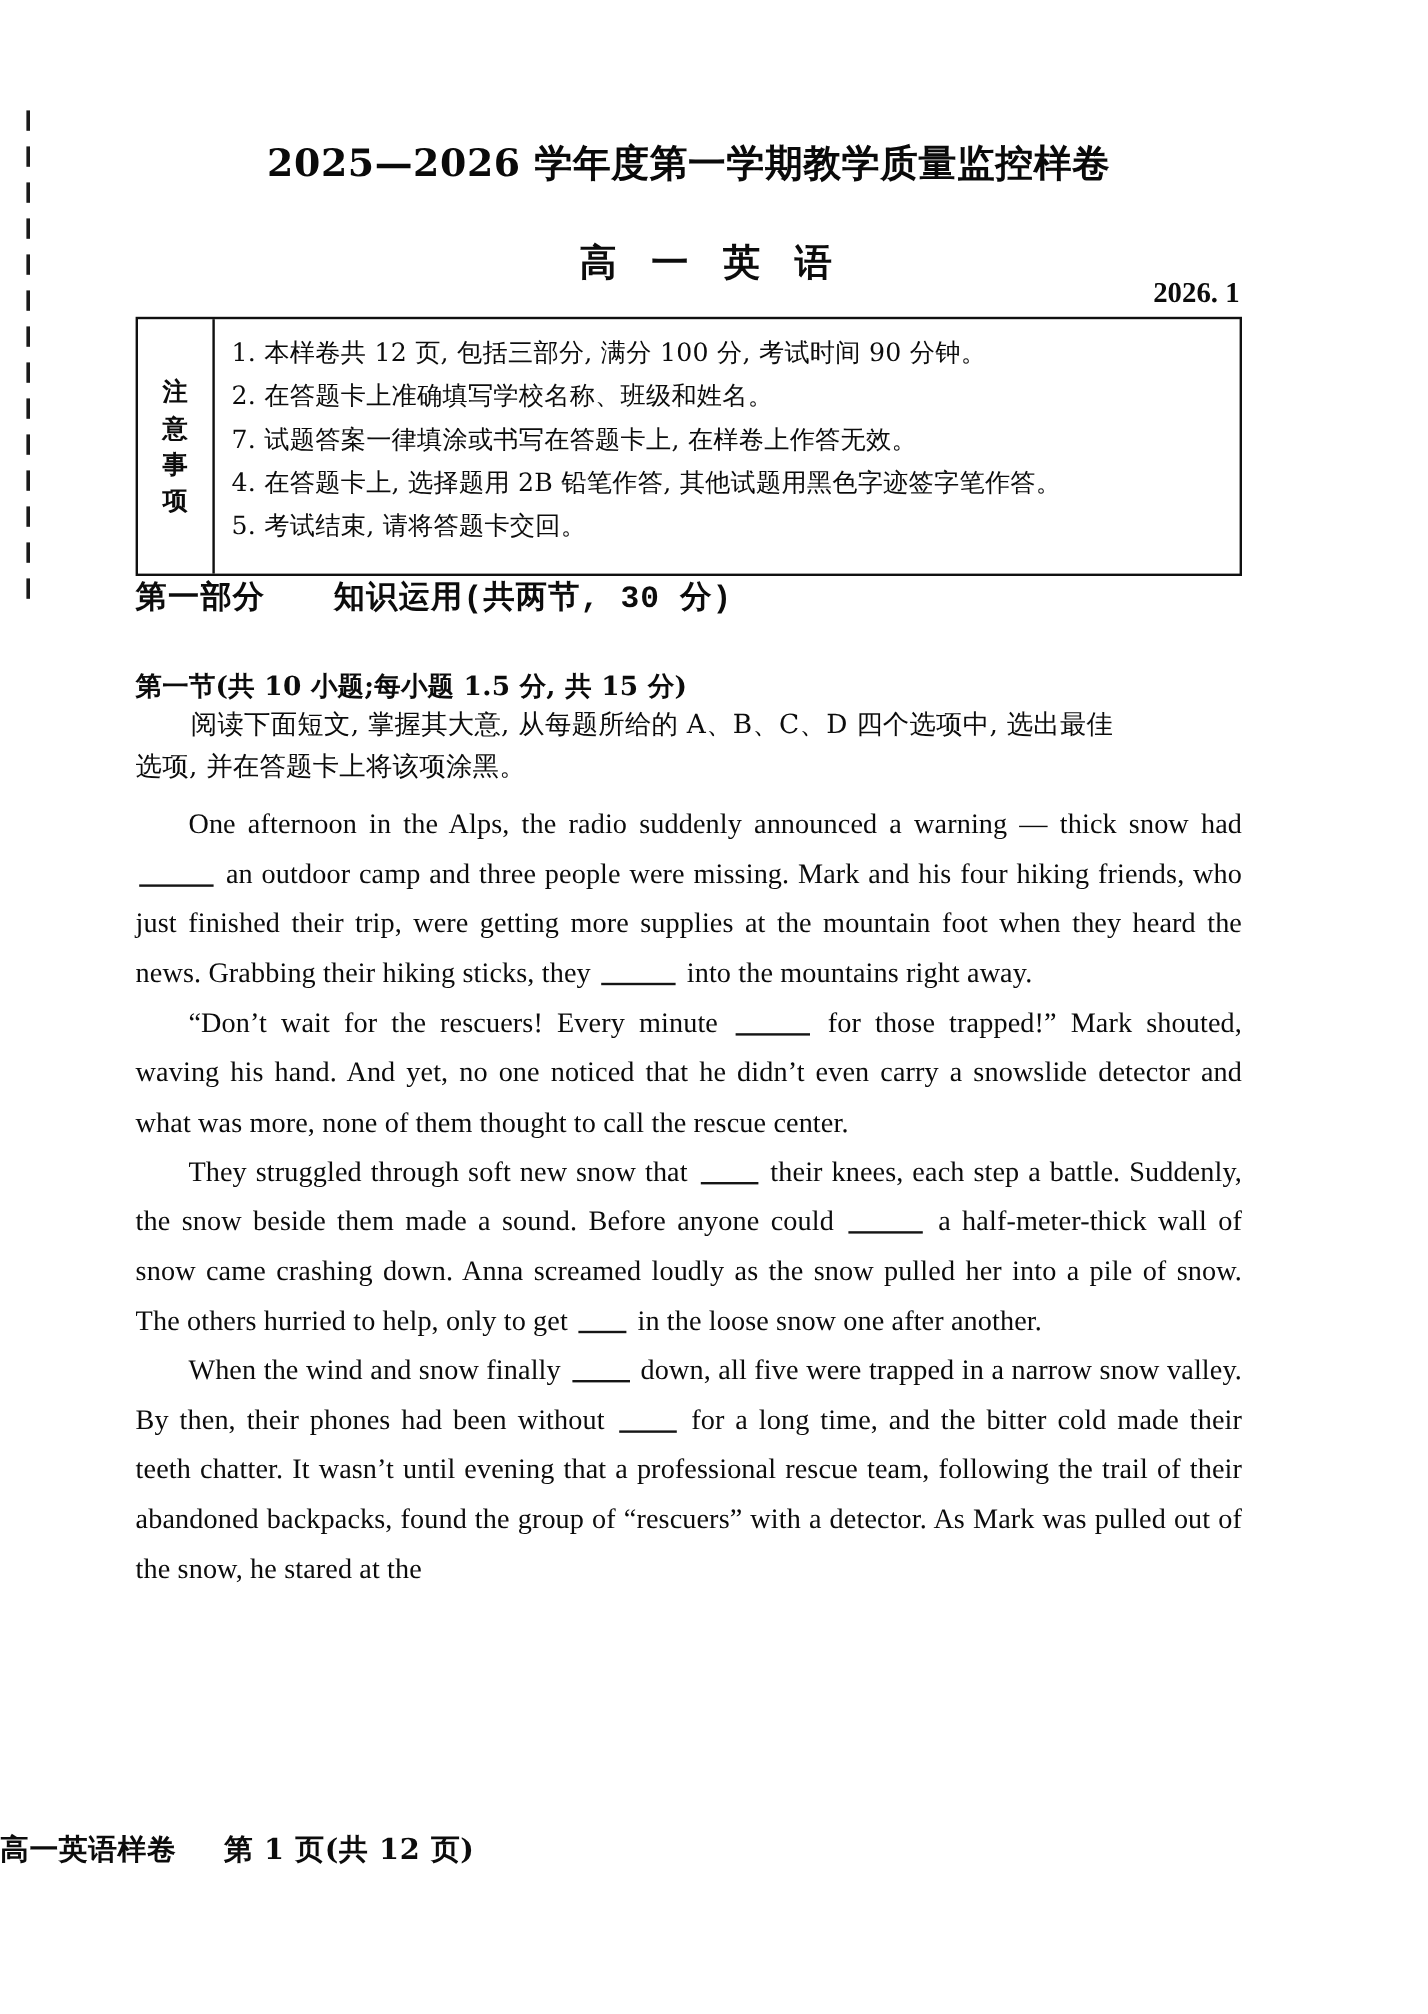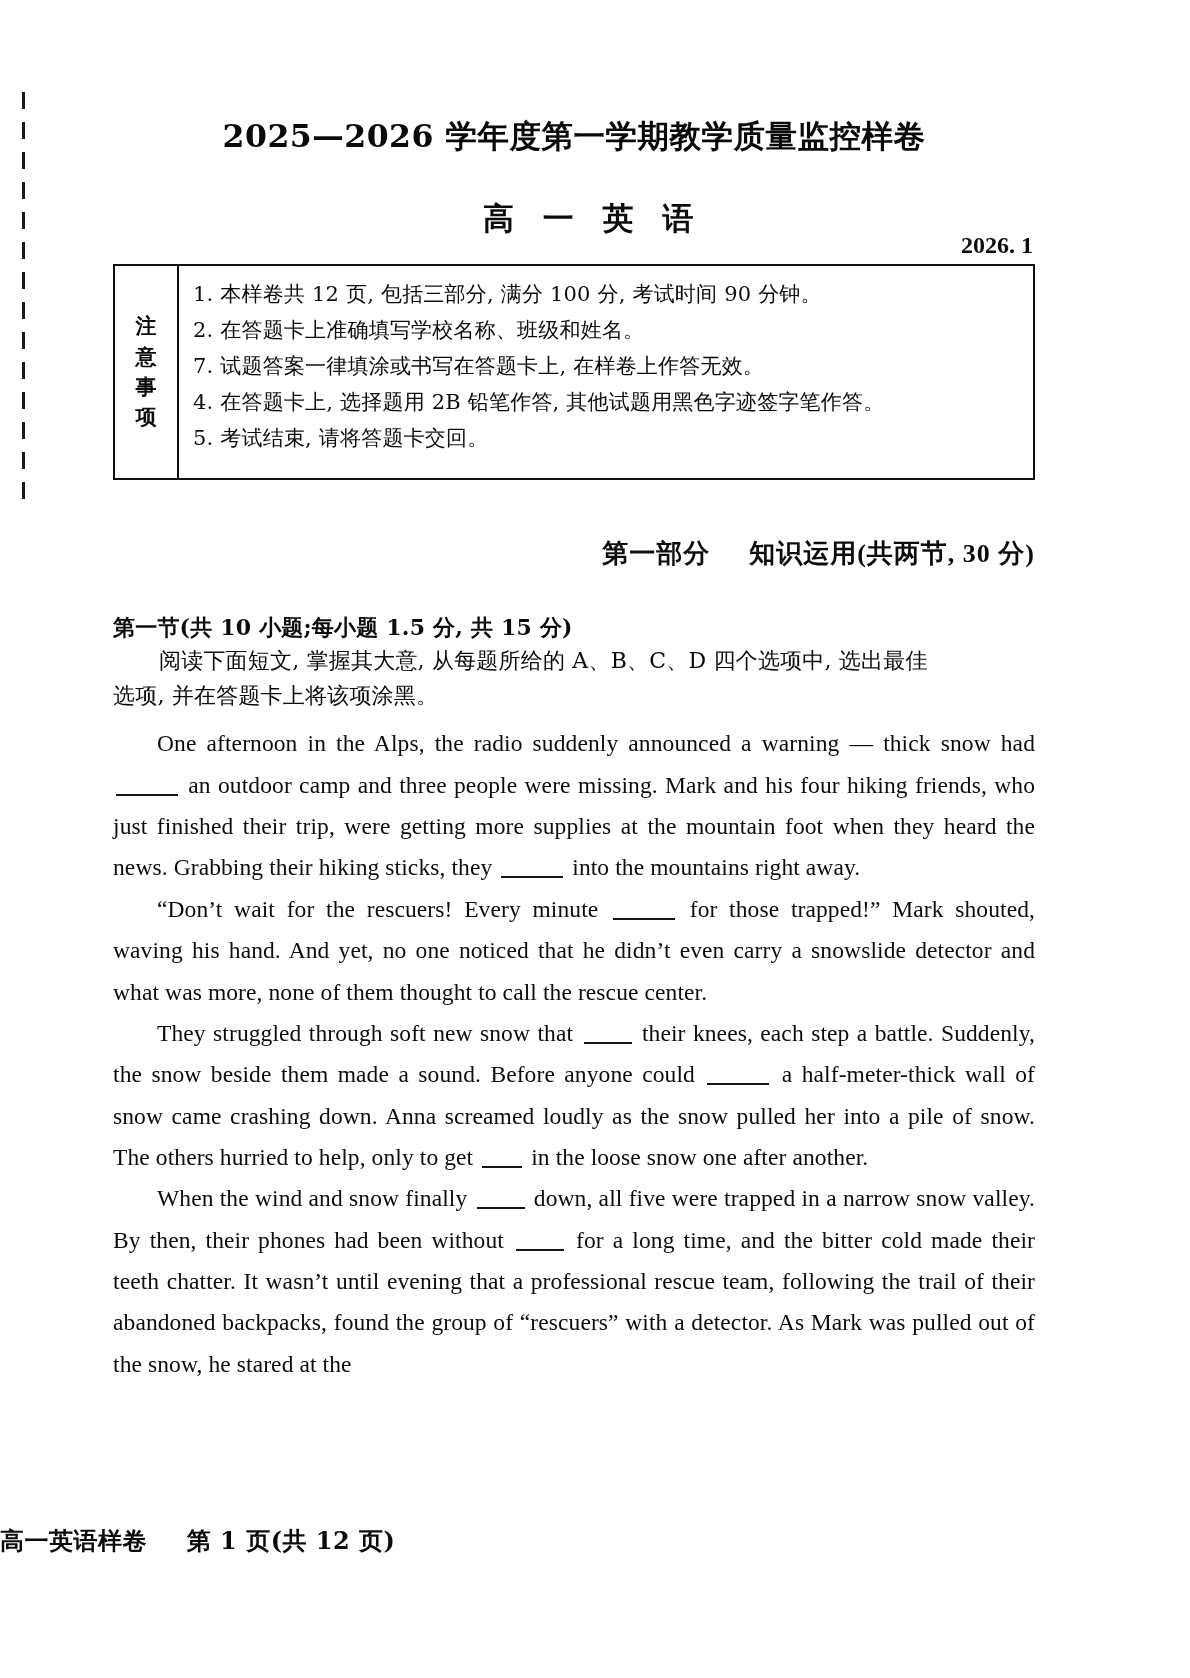--- a/index.html
+++ b/index.html
@@ -109,25 +109,24 @@
   .notice-list .line {
     font-family: "DejaVu Serif", "Liberation Serif", serif;
     font-size: 21px;
     line-height: 1.72;
     white-space: nowrap;
     letter-spacing: 0.2px;
   }
 
   
   .part-heading {
-    text-align: right;
-    font-family: Liberation Serif, serif;
+    text-align: left;
+    font-family: Liberation Mono, monospace;
     font-weight: bold;
     font-size: 26px;
-    margin-top: 56px;
     letter-spacing: 1px;
   }
   .part-heading .gap { display: inline-block; width: 24px; }
 
   .section-heading {
     font-family: "DejaVu Serif", "Liberation Serif", serif;
     font-weight: bold;
     font-size: 22px;
     margin-top: 42px;
     letter-spacing: 0.2px;

